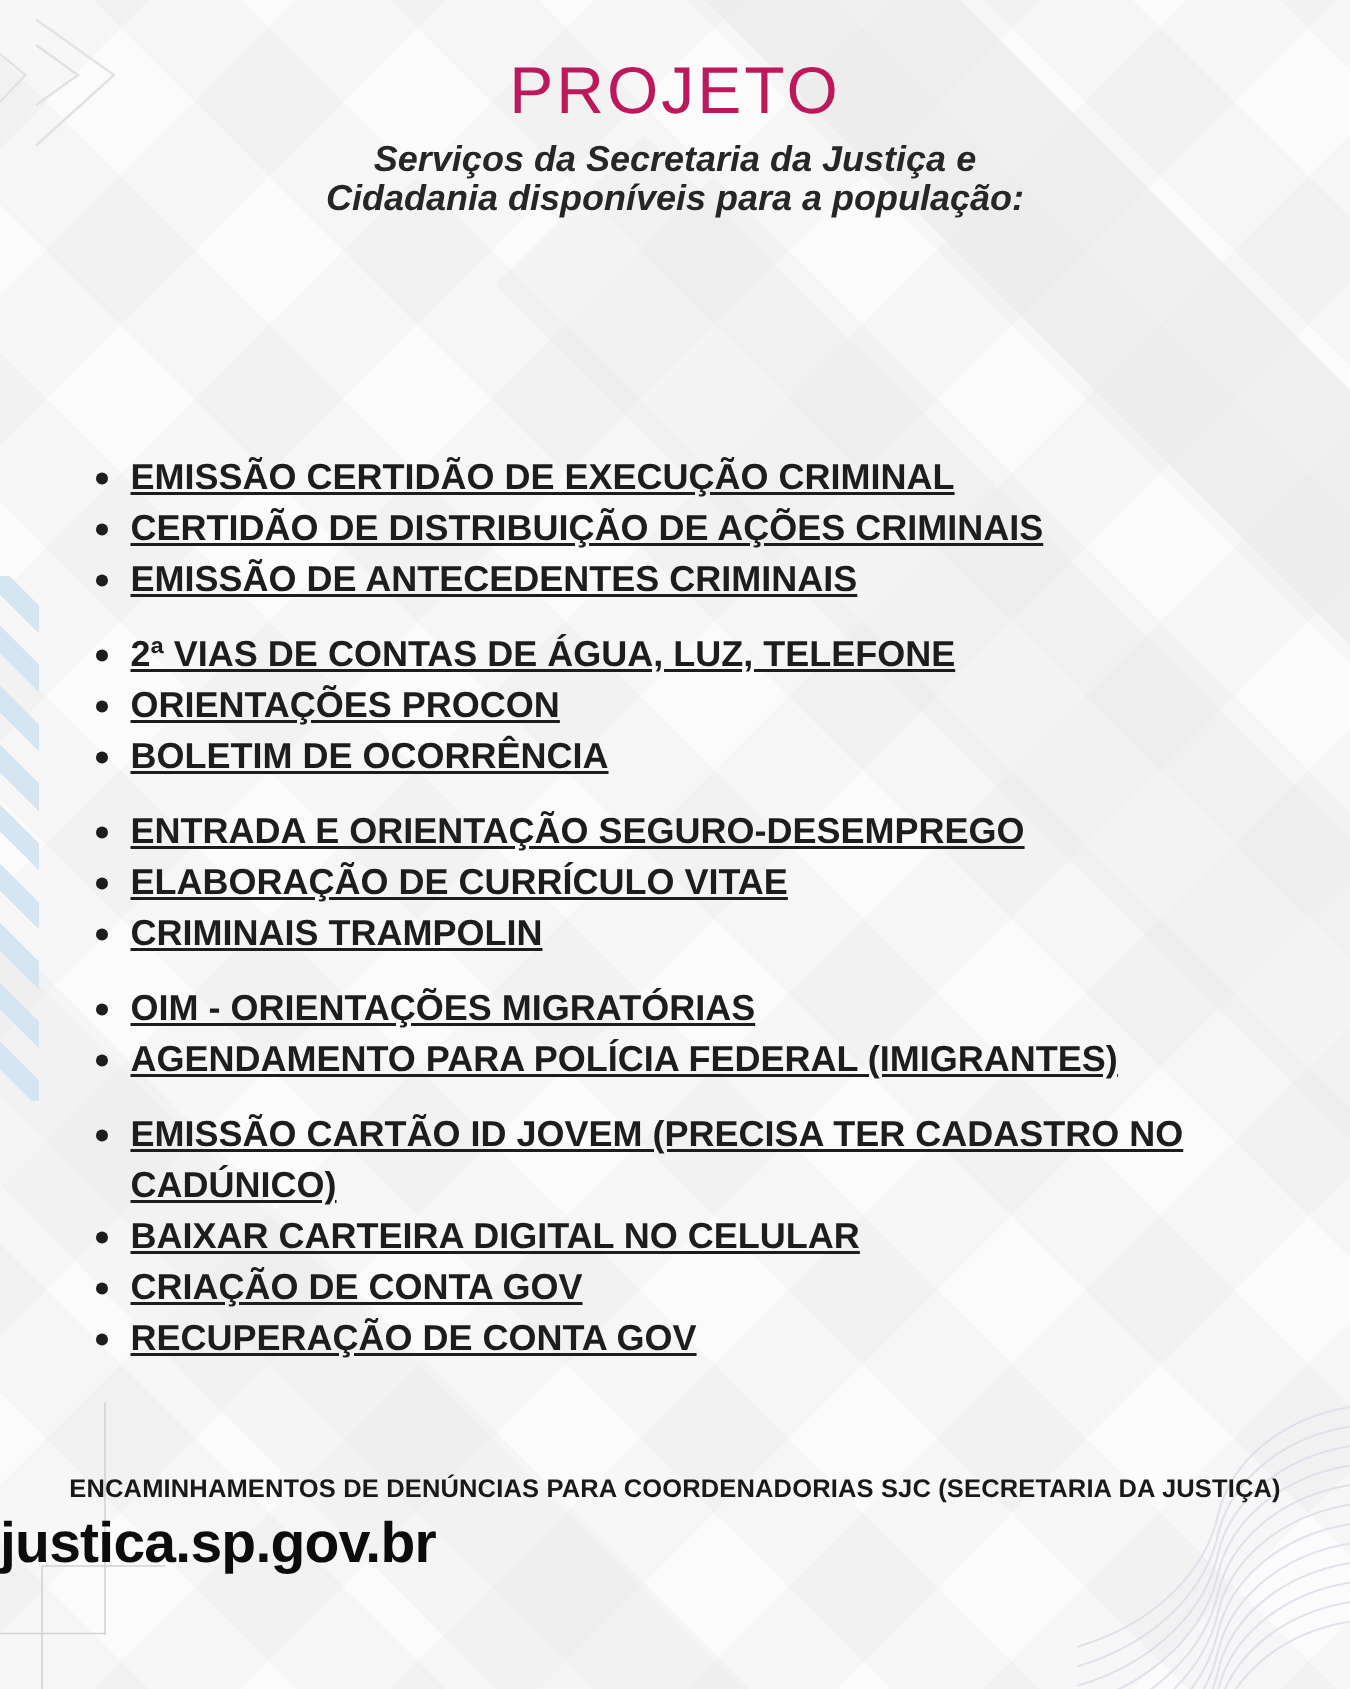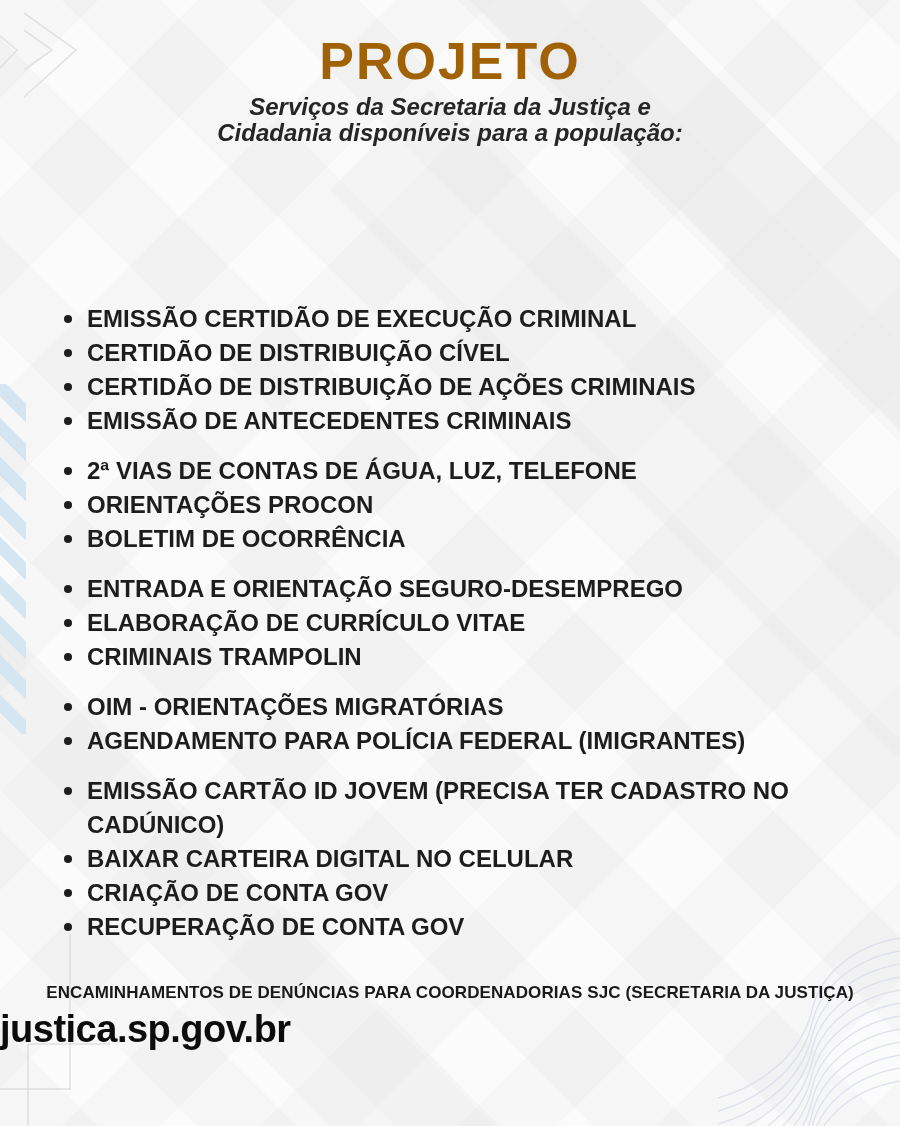--- a/index.html
+++ b/index.html
@@ -18,35 +18,35 @@
   }
   .bg-decor{position:absolute;left:0;top:0;pointer-events:none;}
   
   .stripe-band{
     position:absolute;left:0;top:384px;width:26px;height:350px;pointer-events:none;
     background:repeating-linear-gradient(45deg, transparent 0 15px, #d3e5f2 15px 28px);
     opacity:.95;
   }
   .masthead{position:absolute;left:0;top:36px;width:100%;text-align:center;}
   .kicker{
-    font-size:52px;font-weight:700;letter-spacing:2px;color:#a16207;line-height:50px;
+    font-size:44px;font-weight:400;letter-spacing:2px;color:#be185d;line-height:50px;
   }
   .title{
     margin:4px 0 0;padding:2px 0 4px;
     font-size:80px;font-weight:700;letter-spacing:-1px;
     background:linear-gradient(115deg,#4a8de0 0%,#2f63d2 35%,#2036b8 68%,#111688 100%);
     -webkit-background-clip:text;background-clip:text;color:transparent;
   }
   .title span{display:block;line-height:62px;}
   .subtitle{
     margin:8px 0 0;font-size:24px;font-weight:700;line-height:26px;color:#262626;font-style:italic;
   }
   .subtitle span{display:block;}
   .services{position:absolute;left:64px;top:302px;width:770px;}
-  .group{list-style:none;margin:0 0 16px;padding:0;}
+  .group{list-style:none;margin:0 0 16px;padding:0;text-decoration:underline;}
   .group li{
     display:flex;align-items:flex-start;gap:15px;
     font-size:24px;font-weight:700;line-height:34px;color:#1d1d1d;
   }
   .dot{flex:none;width:8px;height:8px;border-radius:50%;background:#1d1d1d;margin-top:13px;}
   .footer-note{
     position:absolute;left:0;top:982px;width:100%;text-align:center;
     font-size:17px;font-weight:700;letter-spacing:.1px;color:#191919;line-height:22px;
   }
   .website{
@@ -108,24 +108,20 @@
       <span>Cidadania disponíveis para a população:</span>
     </p>
   </header>
 
   <main class="services">
 
     <ul class="group">
       <li>
           <span class="dot"></span>
           <span>EMISSÃO CERTIDÃO DE EXECUÇÃO CRIMINAL</span>
-        </li>
-      <li>
-          <span class="dot"></span>
-          <span>CERTIDÃO DE DISTRIBUIÇÃO CÍVEL</span>
         </li>
       <li>
           <span class="dot"></span>
           <span>CERTIDÃO DE DISTRIBUIÇÃO DE AÇÕES CRIMINAIS</span>
         </li>
       <li>
           <span class="dot"></span>
           <span>EMISSÃO DE ANTECEDENTES CRIMINAIS</span>
         </li>
     </ul>

